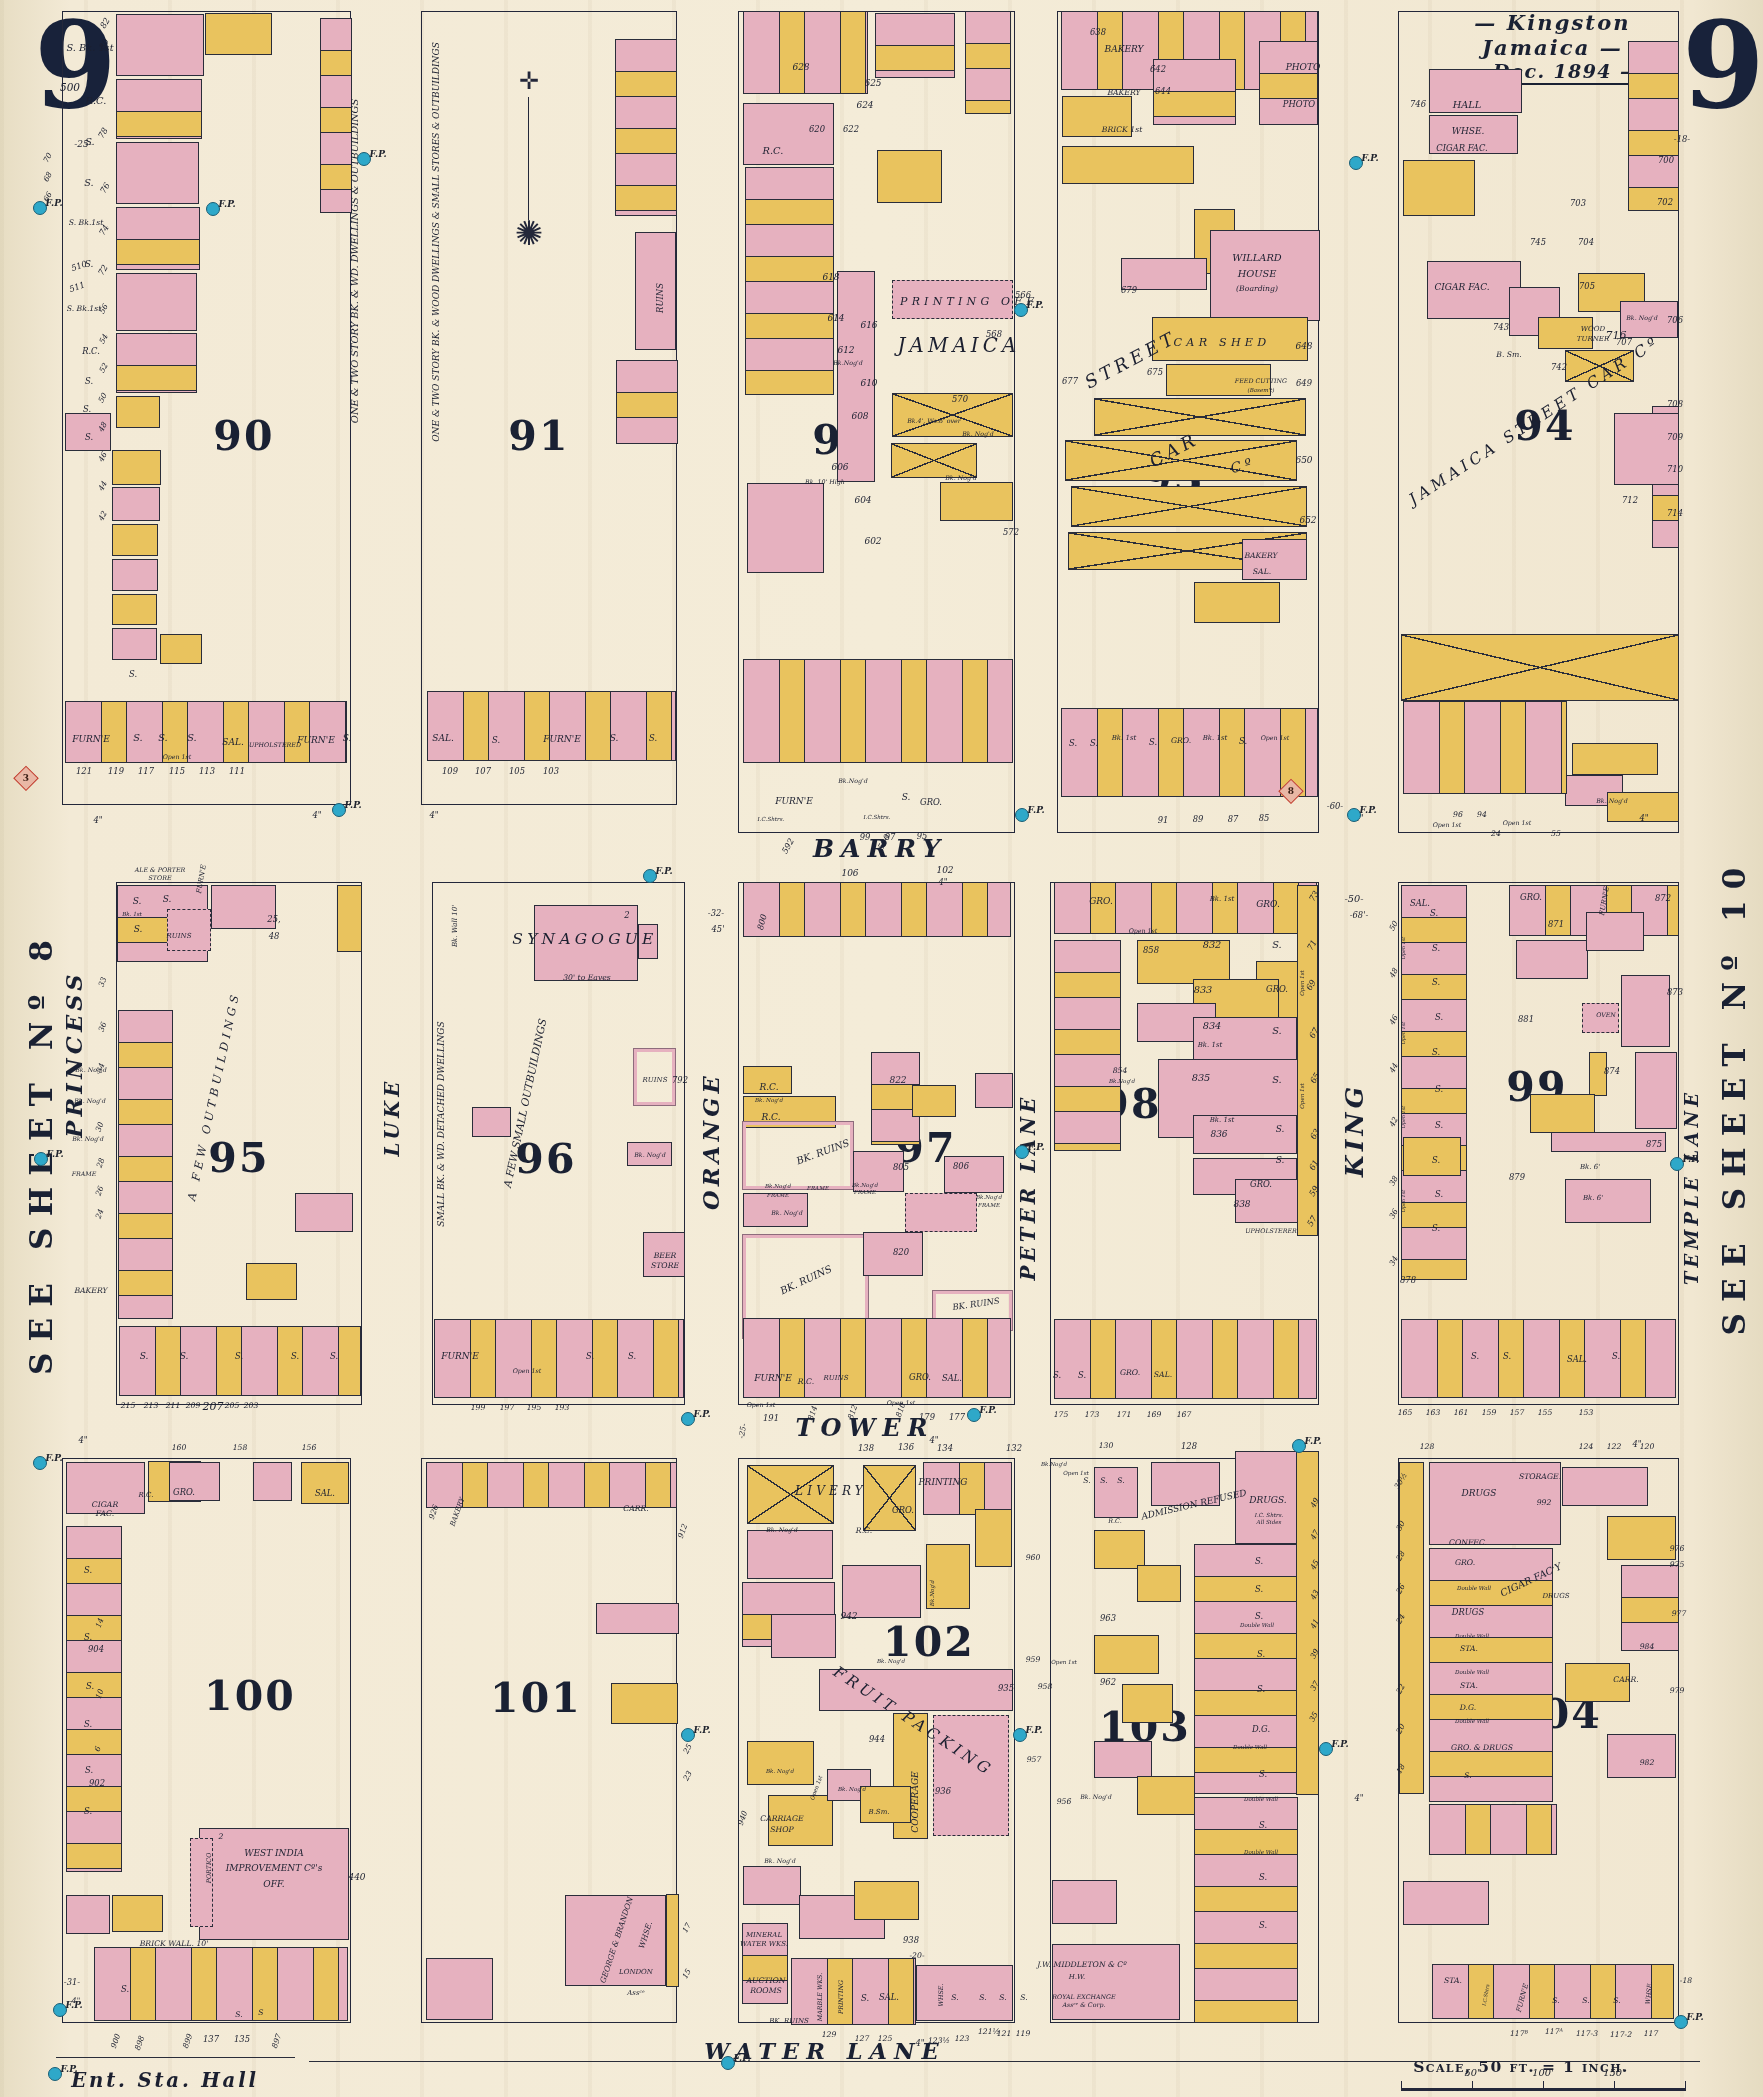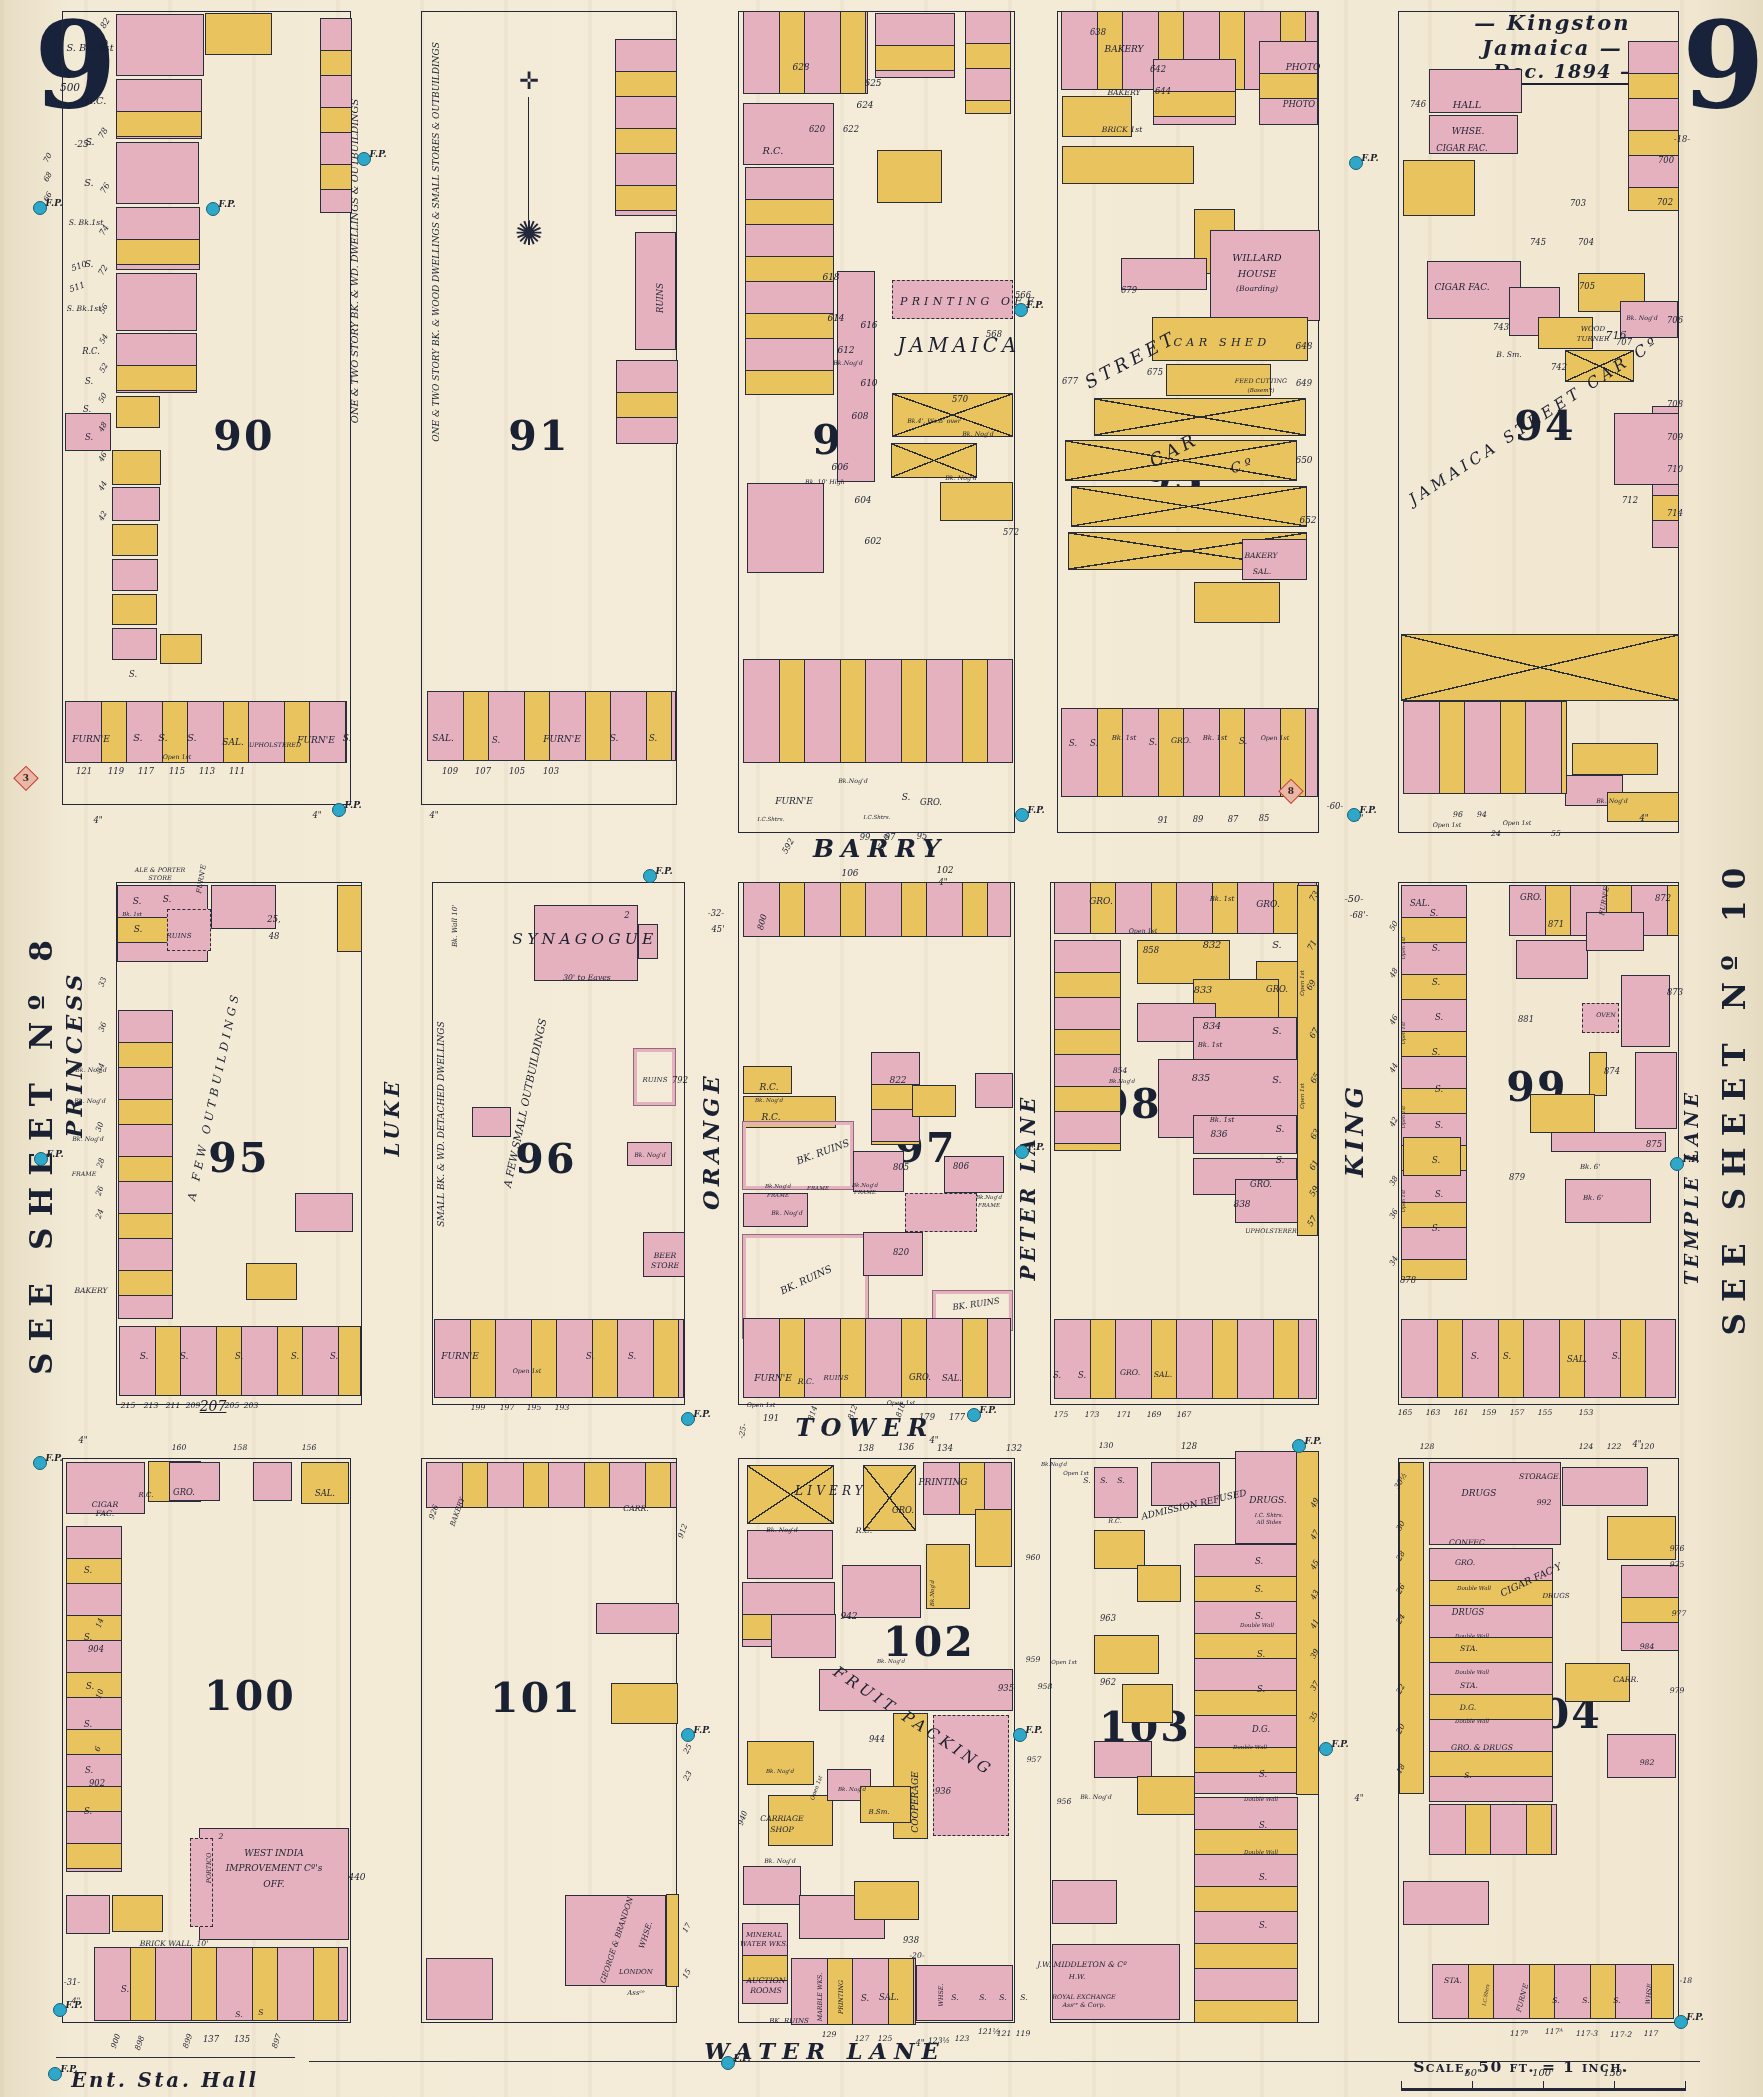--- a/index.html
+++ b/index.html
@@ -501,21 +501,21 @@
     <div class="lbl" style="left: 214px; top: 1096px; font-size: 11.2px; transform: translate(-50%, -50%) rotate(-78deg); letter-spacing: 4.2px;">A FEW OUTBUILDINGS</div>
     <div class="lbl" style="left: 144px; top: 1356px; font-size: 9px; transform: translate(-50%, -50%) rotate(0deg);">S.</div>
     <div class="lbl" style="left: 184px; top: 1356px; font-size: 9px; transform: translate(-50%, -50%) rotate(0deg);">S.</div>
     <div class="lbl" style="left: 239px; top: 1356px; font-size: 8.4px; transform: translate(-50%, -50%) rotate(0deg);">S.</div>
     <div class="lbl" style="left: 295px; top: 1356px; font-size: 8.4px; transform: translate(-50%, -50%) rotate(0deg);">S.</div>
     <div class="lbl" style="left: 334px; top: 1356px; font-size: 8.4px; transform: translate(-50%, -50%) rotate(0deg);">S.</div>
     <div class="lbl" style="left: 128px; top: 1406px; font-size: 7.7px; transform: translate(-50%, -50%) rotate(0deg);">215</div>
     <div class="lbl" style="left: 151px; top: 1406px; font-size: 7.7px; transform: translate(-50%, -50%) rotate(0deg);">213</div>
     <div class="lbl" style="left: 173px; top: 1406px; font-size: 7.7px; transform: translate(-50%, -50%) rotate(0deg);">211</div>
     <div class="lbl" style="left: 193px; top: 1406px; font-size: 7.7px; transform: translate(-50%, -50%) rotate(0deg);">209</div>
-    <div class="lbl" style="left: 213px; top: 1406px; font-size: 14px; transform: translate(-50%, -50%) rotate(0deg); text-decoration: underline;">207</div>
+    <div class="lbl" style="left: 213px; top: 1406px; font-size: 11px; transform: translate(-50%, -50%) rotate(0deg);">207</div>
     <div class="lbl" style="left: 232px; top: 1406px; font-size: 7.7px; transform: translate(-50%, -50%) rotate(0deg);">205</div>
     <div class="lbl" style="left: 251px; top: 1406px; font-size: 7.7px; transform: translate(-50%, -50%) rotate(0deg);">203</div>
     <div class="lbl" style="left: 179px; top: 1448px; font-size: 7.7px; transform: translate(-50%, -50%) rotate(0deg);">160</div>
     <div class="lbl" style="left: 240px; top: 1448px; font-size: 7.7px; transform: translate(-50%, -50%) rotate(0deg);">158</div>
     <div class="lbl" style="left: 309px; top: 1448px; font-size: 7.7px; transform: translate(-50%, -50%) rotate(0deg);">156</div>
     <div class="lbl" style="left: 455px; top: 926px; font-size: 7px; transform: translate(-50%, -50%) rotate(-90deg);">Bk. Wall 10'</div>
     <div class="lbl" style="left: 585px; top: 940px; font-size: 15.5px; transform: translate(-50%, -50%) rotate(0deg); letter-spacing: 4.2px;">SYNAGOGUE</div>
     <div class="lbl" style="left: 627px; top: 915px; font-size: 8.4px; transform: translate(-50%, -50%) rotate(0deg);">2</div>
     <div class="lbl" style="left: 587px; top: 978px; font-size: 7.7px; transform: translate(-50%, -50%) rotate(0deg);">30' to Eaves</div>
     <div class="lbl" style="left: 655px; top: 1080px; font-size: 7px; transform: translate(-50%, -50%) rotate(0deg);">RUINS</div>

